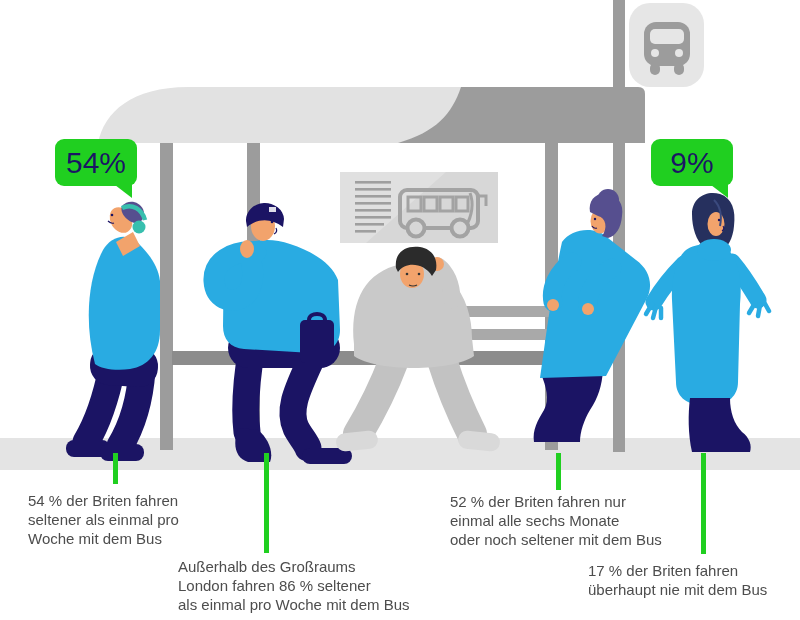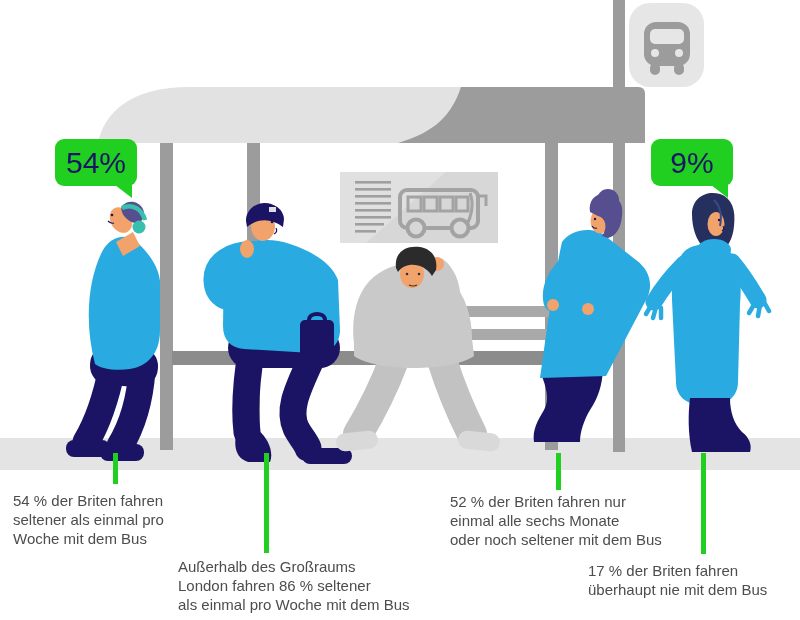--- a/index.html
+++ b/index.html
@@ -181,21 +181,21 @@
   </div>
   <div class="bubble" style="left:651px; top:139px;">
     <span>9%</span>
   </div>
 
   <div class="tick" style="left:113px; top:453px; height:31px;"></div>
   <div class="tick" style="left:264px; top:453px; height:100px;"></div>
   <div class="tick" style="left:556px; top:453px; height:37px;"></div>
   <div class="tick" style="left:701px; top:453px; height:101px;"></div>
 
-  <div class="caption" style="left:13px; top:491px;">54 % der Briten fahren
+  <div class="caption" style="left:28px; top:491px;">54 % der Briten fahren
 seltener als einmal pro
 Woche mit dem Bus</div>
   <div class="caption" style="left:178px; top:557px;">Außerhalb des Großraums
 London fahren 86 % seltener
 als einmal pro Woche mit dem Bus</div>
   <div class="caption" style="left:450px; top:492px;">52 % der Briten fahren nur
 einmal alle sechs Monate
 oder noch seltener mit dem Bus</div>
   <div class="caption" style="left:588px; top:561px;">17 % der Briten fahren
 überhaupt nie mit dem Bus</div>

